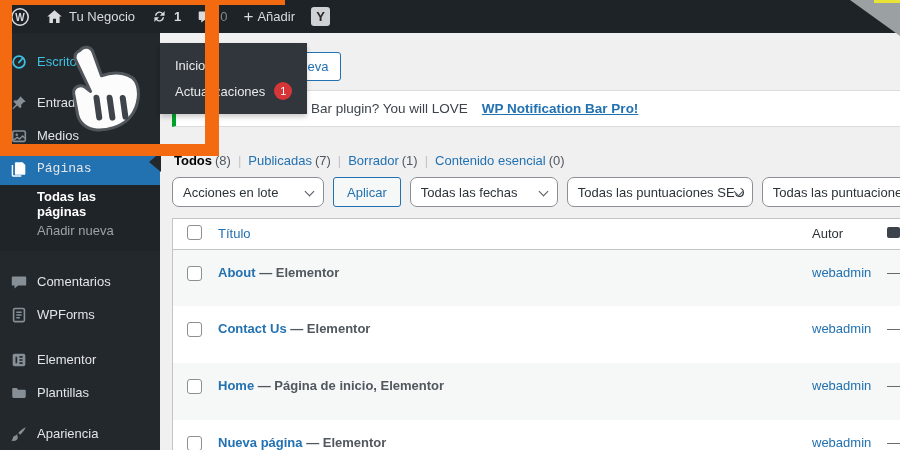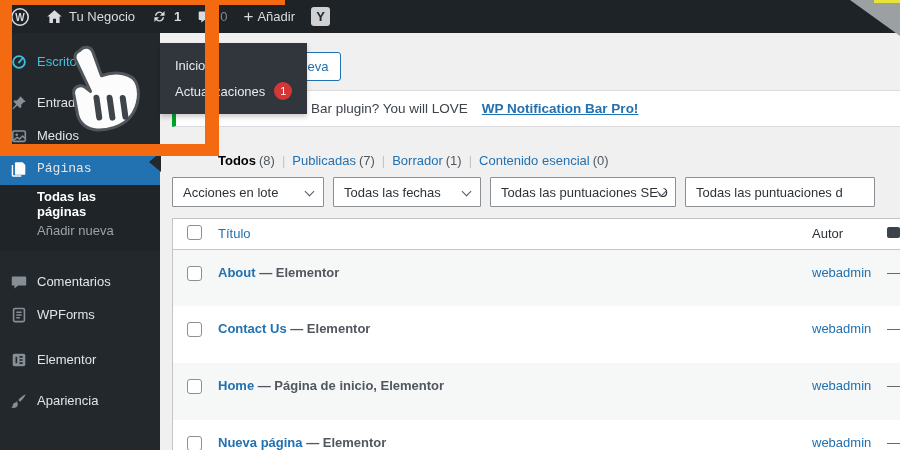--- a/index.html
+++ b/index.html
@@ -27,28 +27,28 @@
   .sb-subitem { height:26px; display:flex; align-items:center; padding-left:37px; font-size:13px; color:#9ca2a7; cursor:pointer; }
   .sb-subitem.active { color:#fff; font-weight:bold; }
   .current-arrow { position:absolute; left:149px; top:152px; width:0; height:0; border-top:10px solid transparent; border-bottom:10px solid transparent; border-right:12px solid #23282d; z-index:25; }
 
   
   .main { position:absolute; top:33px; left:160px; width:740px; height:417px; background:#f0f0f1; }
   .btn-add-new { position:absolute; left:120px; top:19px; height:29px; padding:0 12px; background:#fff; border:1px solid #2271b1; border-radius:3px; color:#2271b1; font-size:13px; display:flex; align-items:center; cursor:pointer; }
   .notice { position:absolute; left:12px; top:57px; width:740px; height:37px; background:#fff; border:1px solid #dcdcde; border-left:4px solid #00a32a; display:flex; align-items:center; padding-left:135px; font-size:13.5px; color:#3c434a; }
   .notice a { color:#2271b1; font-weight:bold; text-decoration:underline; margin-left:14px; cursor:pointer; }
 
-  .filters { position:absolute; left:14px; top:120px; display:flex; align-items:flex-start; font-size:13px; color:#646970;margin-left:44px; }
+  .filters { position:absolute; left:14px; top:120px; display:flex; align-items:flex-start; font-size:13px; color:#646970; }
   .filters .f-label { color:#2271b1; cursor:pointer; }
   .filters .f-item.current .f-label { color:#000; font-weight:bold; }
   .filters .f-count { color:#50575e; margin-left:3px; }
   .filters .f-sep { margin:0 7px; color:#c3c4c7; }
 
   .controls { position:absolute; left:12px; top:144px; display:flex; gap:9px; }
-  .select { height:30px; background:#fff; border:1px solid #8c8f94; border-radius:1px; display:flex; align-items:center; padding:0 26px 0 10px; font-size:13px; color:#2c3338; position:relative; white-space:nowrap; overflow:hidden; cursor:pointer; }
+  .select { height:30px; background:#fff; border:1px solid #8c8f94; border-radius:7px; display:flex; align-items:center; padding:0 26px 0 10px; font-size:13px; color:#2c3338; position:relative; white-space:nowrap; overflow:hidden; cursor:pointer; }
   .select .chev { position:absolute; right:10px; top:10px; width:7px; height:7px; border-right:1.8px solid #50575e; border-bottom:1.8px solid #50575e; transform:rotate(45deg); background:#fff; }
   .sel-bulk { width:152px; } .sel-dates{ width:148px; } .sel-seo{ width:186px; } .sel-read{ width:190px; }
   .btn-apply { height:30px; padding:0 13px; background:#f6f7f7; border:1px solid #2271b1; border-radius:3px; color:#2271b1; font-size:13px; cursor:pointer; }
 
   .table-wrap { position:absolute; left:12px; top:185px; width:748px; background:#fff; border:1px solid #c3c4c7; border-bottom:none; }
   table { width:100%; border-collapse:collapse; table-layout:fixed; font-size:13px; }
   col.c-cb{width:45px;} col.c-author{width:75px;} col.c-extra{width:32px;}
   thead th { height:30px; text-align:left; font-weight:normal; border-bottom:1px solid #c3c4c7; vertical-align:middle; }
   th.h-title { color:#2271b1; cursor:pointer; }
   th.h-author { color:#2c3338; }
@@ -167,20 +167,26 @@
   </div>
   <div class="sb-item mt12">
     <svg width="18" height="18" viewBox="0 0 20 20">
         <rect x="3" y="3" width="14" height="14" rx="2" fill="currentColor"></rect>
         <g stroke="#23282d" stroke-width="1.8">
           <path d="M7 6.5v7M10.5 6.5h3.5M10.5 10h3.5M10.5 13.5h3.5"></path>
         </g>
       </svg>
     <span>Elementor</span>
   </div>
+  <div class="sb-item">
+    <svg width="18" height="18" viewBox="0 0 20 20">
+        <path d="M2.5 5.5a1 1 0 0 1 1-1h4l1.5 2h7.5a1 1 0 0 1 1 1v6.5A1.5 1.5 0 0 1 16 15.5H4A1.5 1.5 0 0 1 2.5 14z" fill="currentColor"></path>
+      </svg>
+    <span>Plantillas</span>
+  </div>
   <div class="sb-item mt8">
     <svg width="18" height="18" viewBox="0 0 20 20">
         <path d="M17.5 2.5c-2.8 1-6.5 4-8.3 6.3l2 2c2.3-1.8 5.3-5.5 6.3-8.3zM8.2 9.8L6.5 11.8c-1.9 0-3.2 1.3-3.4 3.3-.1 1-.8 1.6-1.9 1.9 2.9 1.5 6.9.3 7.4-2.6.2-1 .1-1.7-.6-2.4z" fill="currentColor"></path>
       </svg>
     <span>Apariencia</span>
   </div>
 </div>
 <div class="current-arrow"></div>
 
 <div class="main">
@@ -199,20 +205,21 @@
     <span class="f-item"><span class="f-label">Borrador</span><span class="f-count">(1)</span></span>
     <span class="f-sep">|</span>
     <span class="f-item"><span class="f-label">Contenido esencial</span><span class="f-count">(0)</span></span>
   </div>
 
   <div class="controls">
     <div class="select sel-bulk">
         <span>Acciones en lote</span>
         <span class="chev"></span>
       </div>
+    <button class="btn-apply">Aplicar</button>
     <div class="select sel-dates">
         <span>Todas las fechas</span>
         <span class="chev"></span>
       </div>
     <div class="select sel-seo">
         <span>Todas las puntuaciones SEO</span>
         <span class="chev"></span>
       </div>
     <div class="select sel-read">
         <span>Todas las puntuaciones d</span>

